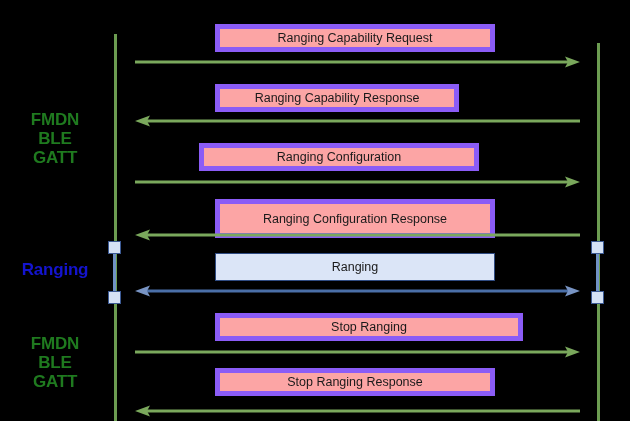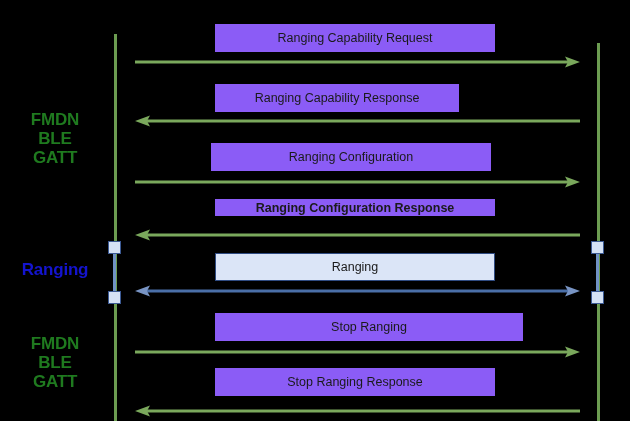--- a/index.html
+++ b/index.html
@@ -37,21 +37,21 @@
   .msg-box {
     position: absolute;
     box-sizing: border-box;
     display: flex;
     align-items: center;
     justify-content: center;
     font-size: 12.5px;
     color: #1a1a1a;
   }
   .msg-box.green {
-    background: #8b5cf6;
+    background: #fca5a5;
     border: 5px solid #8b5cf6;
   }
   .msg-box.blue {
     background: #dbe5f7;
     border: 1px solid #2f4b82;
   }
   
   .arrow {
     position: absolute;
     height: 12px;
@@ -99,29 +99,29 @@
   </div>
 
   <div class="msg-box green" style="left:215px; top:84px; width:244px; height:28px;">Ranging Capability Response</div>
   <div class="arrow" style="left:135px; top:115px; width:445px;">
     <svg width="445" height="12" viewBox="0 0 445 12">
       <line x1="7" y1="6" x2="445" y2="6" stroke="#7aa85c" stroke-width="3"></line>
       <polygon points="0,6 15,0.5 12,6 15,11.5" fill="#7aa85c"></polygon>
     </svg>
   </div>
 
-  <div class="msg-box green" style="left:211px; top:143px; width:280px; height:28px;">Ranging Configuration</div>
+  <div class="msg-box green" style="left:199px; top:143px; width:280px; height:28px;">Ranging Configuration</div>
   <div class="arrow" style="left:135px; top:176px; width:445px;">
     <svg width="445" height="12" viewBox="0 0 445 12">
       <line x1="0" y1="6" x2="438" y2="6" stroke="#7aa85c" stroke-width="3"></line>
       <polygon points="445,6 430,0.5 433,6 430,11.5" fill="#7aa85c"></polygon>
     </svg>
   </div>
 
-  <div class="msg-box green" style="left:215px; top:199px; width:280px; height:17px;font-weight:bold;">Ranging Configuration Response</div>
+  <div class="msg-box green" style="left:215px; top:199px; width:280px; height:39px;">Ranging Configuration Response</div>
   <div class="arrow" style="left:135px; top:229px; width:445px;">
     <svg width="445" height="12" viewBox="0 0 445 12">
       <line x1="7" y1="6" x2="445" y2="6" stroke="#7aa85c" stroke-width="3"></line>
       <polygon points="0,6 15,0.5 12,6 15,11.5" fill="#7aa85c"></polygon>
     </svg>
   </div>
 
   <div class="act-bar" style="left:113px; top:247px; height:50px;"></div>
   <div class="act-node" style="left:108px; top:241px;"></div>
   <div class="act-node" style="left:108px; top:291px;"></div>

